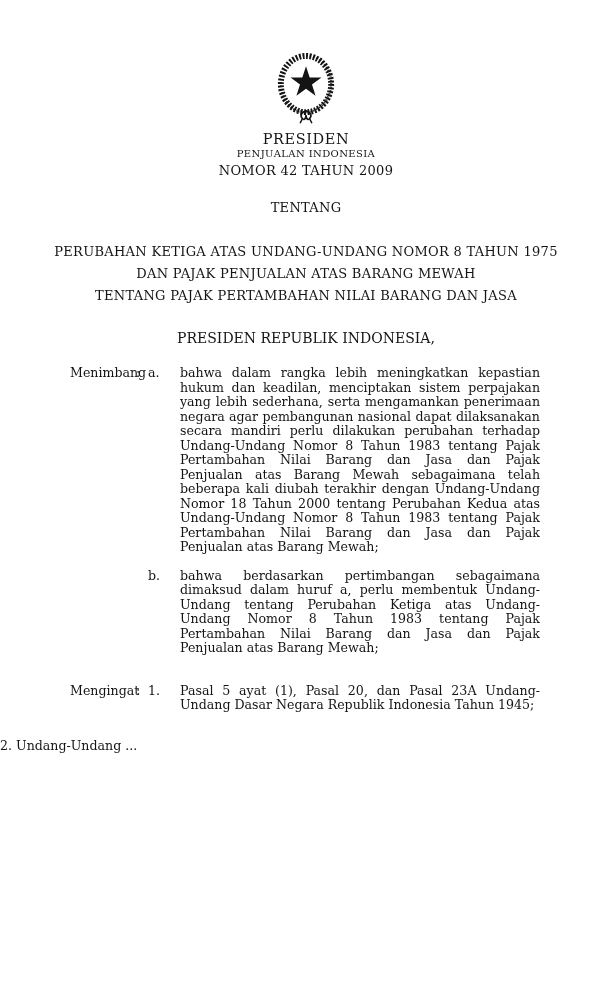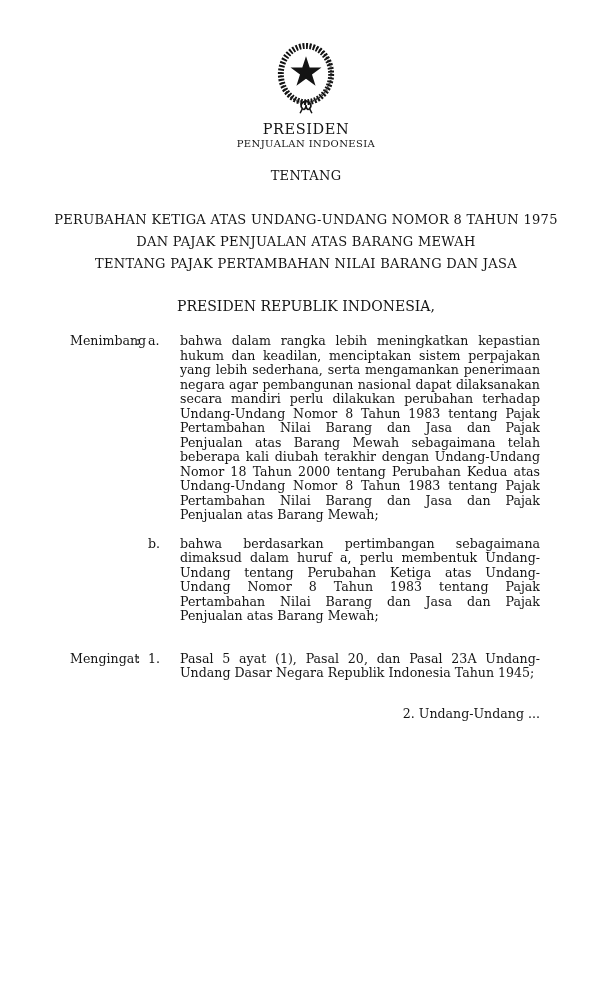--- a/index.html
+++ b/index.html
@@ -1,21 +1,21 @@
 <!DOCTYPE html>
 <html><head>
 <meta charset="utf-8">
 <style>
   * { margin: 0; padding: 0; box-sizing: border-box; }
   html, body { background: #ffffff; }
   .page {
     position: relative;
     width: 612px;
     height: 923px;
-    margin: 0 auto;
+    margin: 10px auto;
     background: #ffffff;
     color: #141414;
     font-family: "DejaVu Serif", "Liberation Serif", serif;
     overflow: hidden;
   }
   
   .letterhead { padding-top: 38px; text-align: center; }
   .emblem { display: block; margin: 0 auto; width: 74px; height: 78px; }
   .presiden {
     margin-top: 5px;
@@ -46,25 +46,23 @@
   .cell-label { width: 66px; flex: 0 0 66px; }
   .cell-colon { width: 12px; flex: 0 0 12px; }
   .items { flex: 1; }
   .item { display: flex; align-items: flex-start; }
   .item + .item { margin-top: 14px; }
   .cell-marker { width: 32px; flex: 0 0 32px; }
   .cell-text { flex: 1; text-align: justify; text-justify: inter-word; }
   
   .catchword {
     margin-top: 26px;
-    text-align: right;
     padding-right: 72px;
     font-size: 12.6px;
     line-height: 14.5px;
-    padding-left: 13px;
   }
 </style>
 </head>
 <body>
 
 <div class="page">
 
   <header class="letterhead">
     <svg class="emblem" viewBox="0 0 100 104" aria-hidden="true">
 
@@ -74,20 +72,21 @@
       <path d="M50 24 L55 39.1 L70.9 39.2 L58.1 48.6 L62.9 63.8 L50 54.5 L37.1 63.8 L41.9 48.6 L29.1 39.2 L45 39.1 Z" fill="#141414"></path>
 
       <path d="M50 84 c-6 2 -9 7 -4.5 11 c3 2.5 4.5 -2 4.5 -5 c0 3 1.5 7.5 4.5 5 c4.5 -4 1.5 -9 -4.5 -11 z" fill="none" stroke="#141414" stroke-width="2.2"></path>
       <path d="M45 95 l-3 6 M55 95 l3 6" stroke="#141414" stroke-width="2" fill="none"></path>
     </svg>
     <div class="presiden">PRESIDEN</div>
     <div class="republik">PENJUALAN INDONESIA</div>
   </header>
 
   <section class="title-block">
+    <div class="t13">NOMOR 42 TAHUN 2009</div>
     <div class="t13 tentang">TENTANG</div>
     <div class="subject">
       <div class="t13">PERUBAHAN KETIGA ATAS UNDANG-UNDANG NOMOR 8 TAHUN 1975</div>
       <div class="t13">DAN PAJAK PENJUALAN ATAS BARANG MEWAH</div>
       <div class="t13">TENTANG PAJAK PERTAMBAHAN NILAI BARANG DAN JASA</div>
     </div>
     <div class="authority">PRESIDEN REPUBLIK INDONESIA,</div>
   </section>
 
   <section class="section menimbang body-copy">

